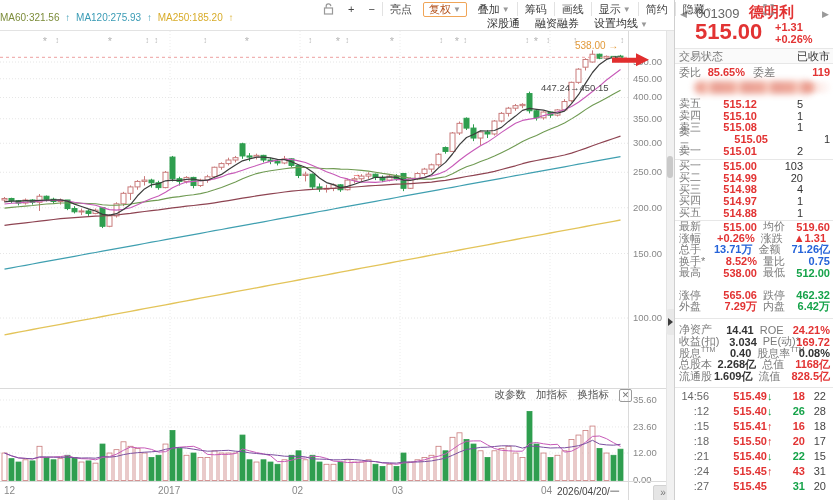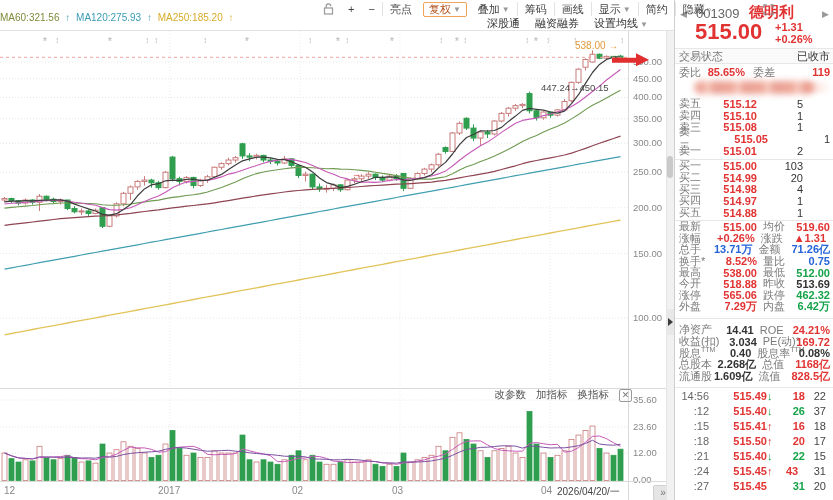--- a/index.html
+++ b/index.html
@@ -561,26 +561,20 @@
         <span class="v1" style="color: rgb(226, 51, 51);">8.52%</span>
         <span class="l2">量比</span>
         <span class="v2" style="color: rgb(37, 99, 217);">0.75</span>
       </div>
       <div class="row st-row" style="position: absolute; left: 0px; top: 266.8px; width: 159px; box-sizing: border-box; height: 11.45px;">
         <span class="l1">最高</span>
         <span class="v1" style="color: rgb(226, 51, 51);">538.00</span>
         <span class="l2">最低</span>
         <span class="v2" style="color: rgb(22, 163, 74);">512.00</span>
       </div>
-      <div class="row st-row" style="position: absolute; left: 0px; top: 278.25px; width: 159px; box-sizing: border-box; height: 11.45px;">
-        <span class="l1">今开</span>
-        <span class="v1" style="color: rgb(226, 51, 51);">518.88</span>
-        <span class="l2">昨收</span>
-        <span class="v2" style="color: rgb(51, 51, 51);">513.69</span>
-      </div>
       <div class="row st-row" style="position: absolute; left: 0px; top: 289.7px; width: 159px; box-sizing: border-box; height: 11.45px;">
         <span class="l1">涨停</span>
         <span class="v1" style="color: rgb(226, 51, 51);">565.06</span>
         <span class="l2">跌停</span>
         <span class="v2" style="color: rgb(22, 163, 74);">462.32</span>
       </div>
       <div class="row st-row" style="position: absolute; left: 0px; top: 301.15px; width: 159px; box-sizing: border-box; height: 11.45px;">
         <span class="l1">外盘</span>
         <span class="v1" style="color: rgb(226, 51, 51);">7.29万</span>
         <span class="l2">内盘</span>
@@ -623,21 +617,21 @@
         <span class="p">515.49</span>
         <span class="a" style="color: rgb(22, 163, 74);">↓</span>
         <span class="n1" style="color: rgb(226, 51, 51);">18</span>
         <span class="n2">22</span>
       </div>
       <div class="row tick-row" style="position: absolute; left: 0px; top: 403.85px; width: 159px; box-sizing: border-box;">
         <span class="t">:12</span>
         <span class="p">515.40</span>
         <span class="a" style="color: rgb(22, 163, 74);">↓</span>
         <span class="n1" style="color: rgb(22, 163, 74);">26</span>
-        <span class="n2">37</span>
+        <span class="n2">28</span>
       </div>
       <div class="row tick-row" style="position: absolute; left: 0px; top: 418.7px; width: 159px; box-sizing: border-box;">
         <span class="t">:15</span>
         <span class="p">515.41</span>
         <span class="a" style="color: rgb(226, 51, 51);">↑</span>
         <span class="n1" style="color: rgb(226, 51, 51);">16</span>
         <span class="n2">18</span>
       </div>
       <div class="row tick-row" style="position: absolute; left: 0px; top: 433.55px; width: 159px; box-sizing: border-box;">
         <span class="t">:18</span>
@@ -650,21 +644,21 @@
         <span class="t">:21</span>
         <span class="p">515.40</span>
         <span class="a" style="color: rgb(22, 163, 74);">↓</span>
         <span class="n1" style="color: rgb(22, 163, 74);">22</span>
         <span class="n2">15</span>
       </div>
       <div class="row tick-row" style="position: absolute; left: 0px; top: 463.25px; width: 159px; box-sizing: border-box;">
         <span class="t">:24</span>
         <span class="p">515.45</span>
         <span class="a" style="color: rgb(226, 51, 51);">↑</span>
-        <span class="n1" style="color: rgb(226, 51, 51); text-align: center;">43</span>
+        <span class="n1" style="color: rgb(226, 51, 51);">43</span>
         <span class="n2">31</span>
       </div>
       <div class="row tick-row" style="position: absolute; left: 0px; top: 478.1px; width: 159px; box-sizing: border-box;">
         <span class="t">:27</span>
         <span class="p">515.45</span>
         <span class="a"></span>
         <span class="n1" style="color: rgb(22, 163, 74);">31</span>
         <span class="n2">20</span>
       </div>
     </div>

